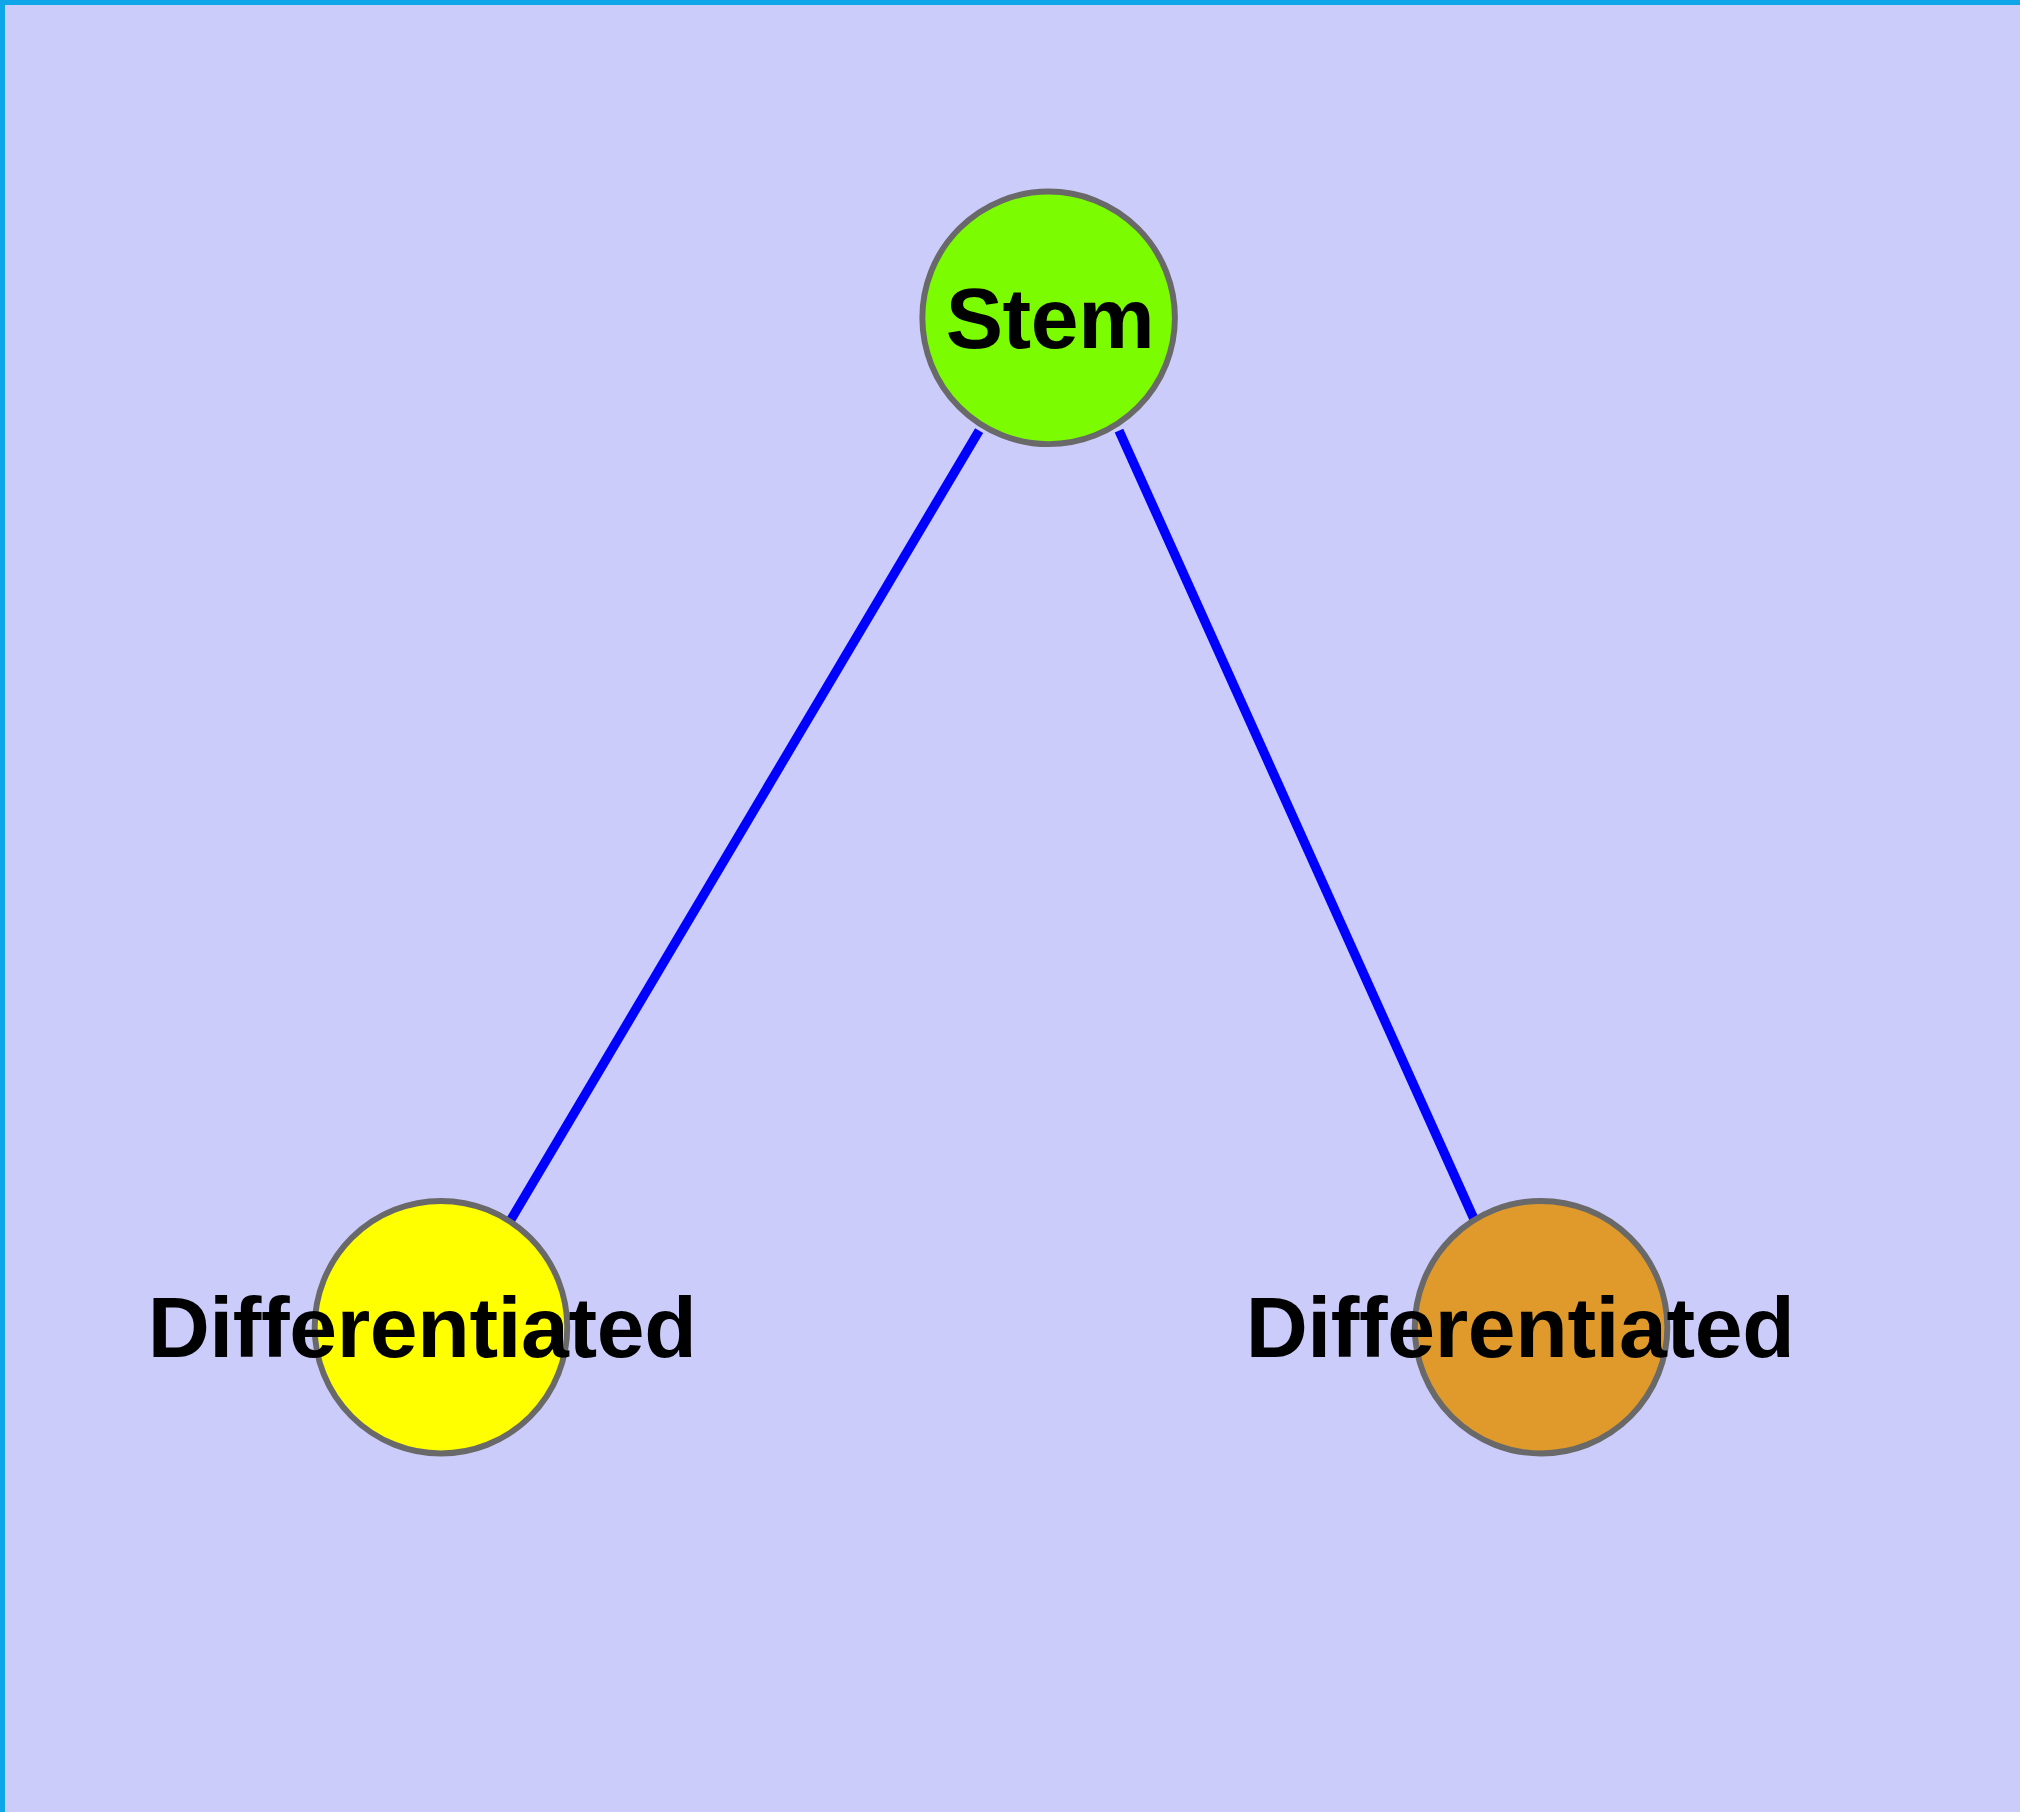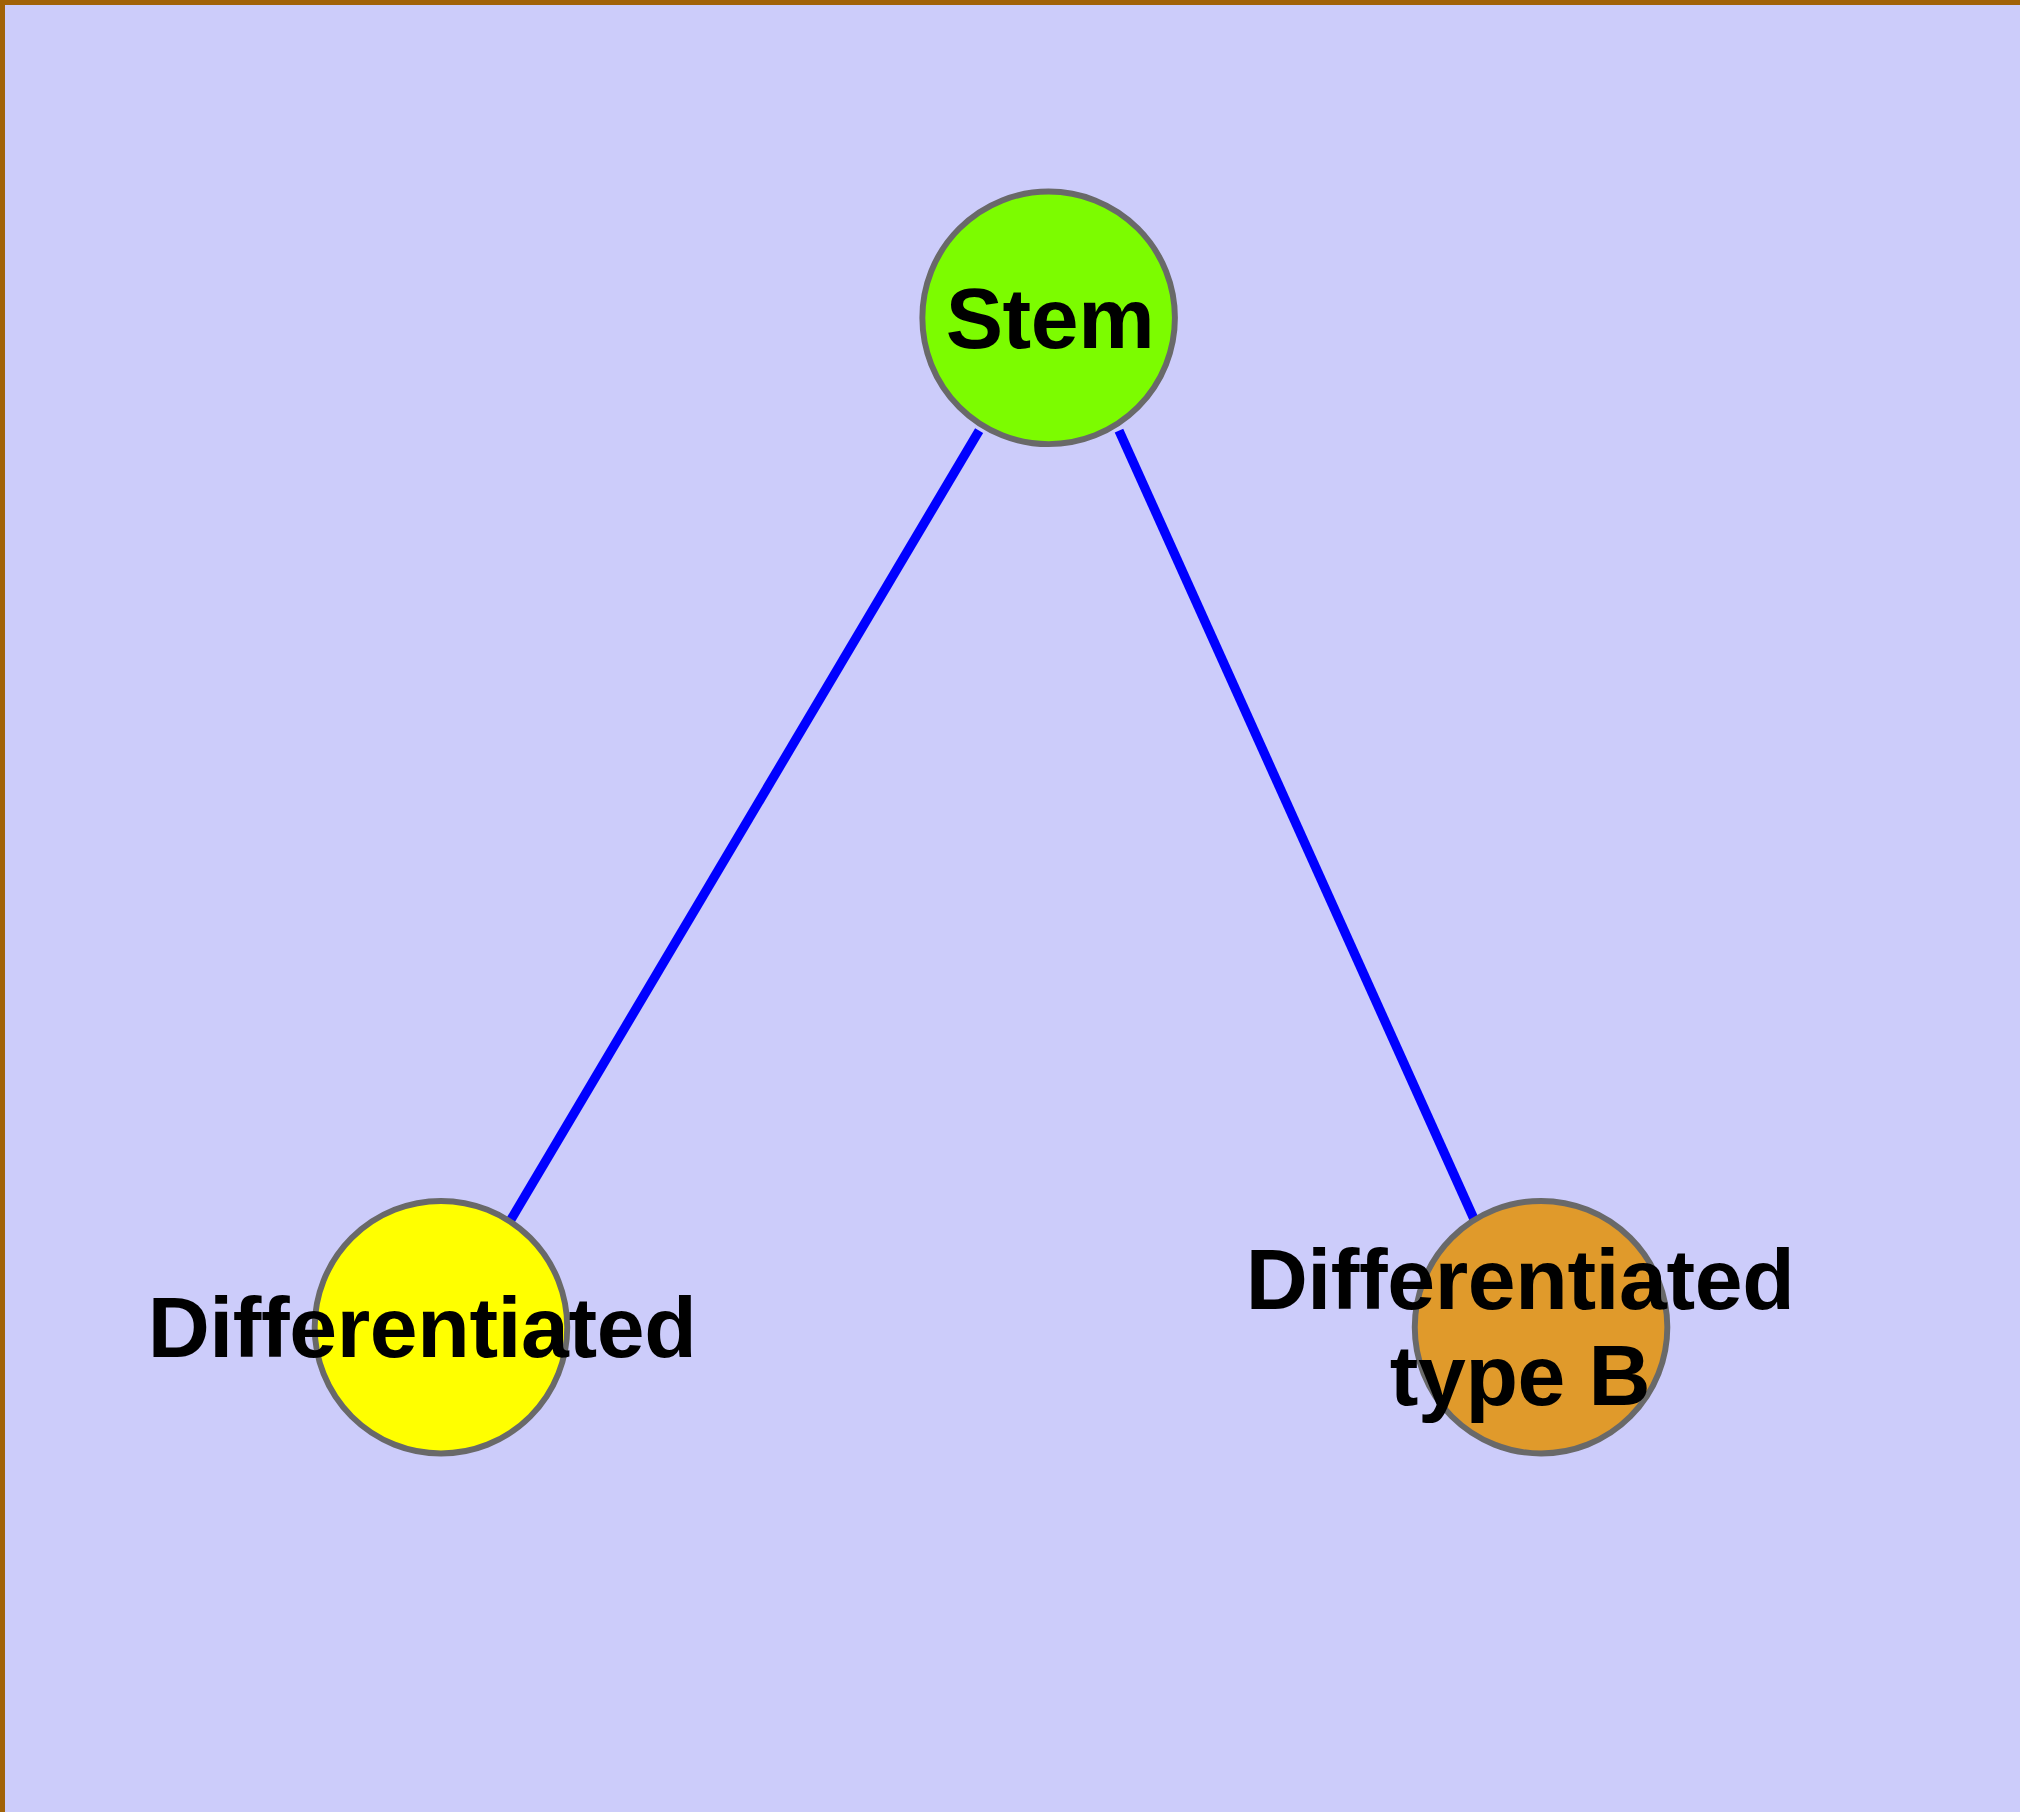--- a/index.html
+++ b/index.html
@@ -5,21 +5,21 @@
   html, body {
     margin: 0;
     padding: 0;
     background: #ffffff;
   }
   #canvas {
     position: relative;
     width: 2021px;
     height: 1812px;
     overflow: hidden;
-    background: #a16207;
+    background: #0ea5e9;
     font-family: "Liberation Sans", sans-serif;
   }
   #plot-background {
     position: absolute;
     left: 5.1px;
     top: 5.1px;
     width: 2015px;
     height: 1807px;
     background: #ccccfa;
   }
@@ -74,18 +74,17 @@
 
   <div id="labels-layer">
       <div class="node-label" style="left: 1050px; top: 318px; color: rgb(0, 0, 0);">
         <div>Stem</div>
       </div>
       <div class="node-label" style="left: 422px; top: 1327px; color: rgb(0, 0, 0);">
         <div>Differentiated</div>
       </div>
       <div class="node-label" style="left: 1520px; top: 1327px; color: rgb(0, 0, 0);">
         <div>Differentiated</div>
-        <div>type B</div>
       </div>
     </div>
 
 </div>
 
 
 </body></html>

